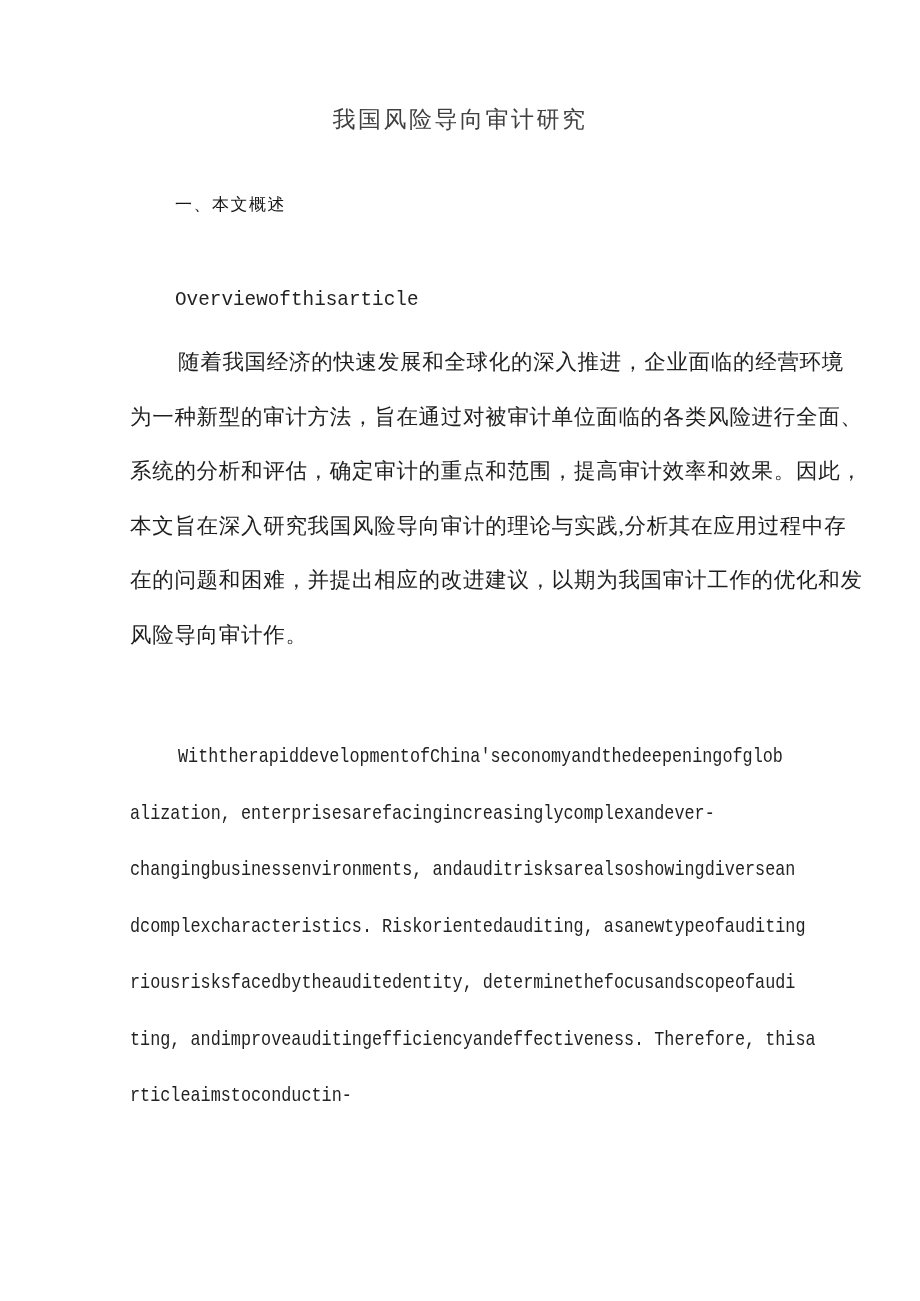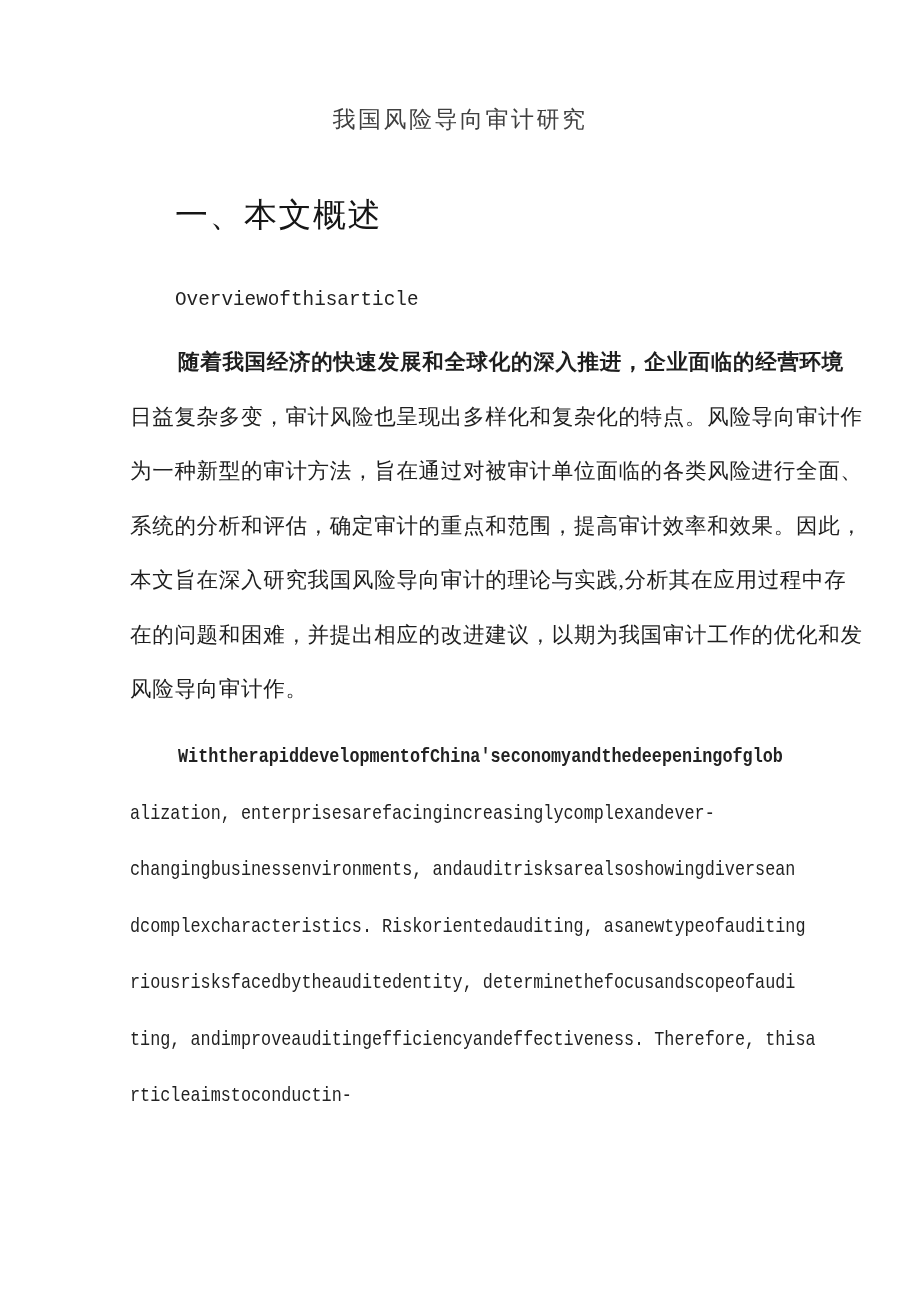--- a/index.html
+++ b/index.html
@@ -24,21 +24,21 @@
     text-align: center;
     font-size: 23px;
     letter-spacing: 2.5px;
     color: #404040;
     white-space: nowrap;
   }
   .heading {
     position: absolute;
     top: 193px;
     left: 175px;
-    font-size: 33px;
+    font-size: 17px;
     letter-spacing: 1.5px;
     color: #161616;
     white-space: nowrap;
   }
   .overview {
     position: absolute;
     top: 288px;
     left: 175px;
     white-space: nowrap;
   }
@@ -60,21 +60,20 @@
   .para.en {
     top: 729px;
   }
   .para.en .line {
     height: 56.5px;
     line-height: 56.5px;
     white-space: nowrap;
   }
   .line.indent {
     padding-left: 48px;
-    font-weight: bold;
   }
   .mono {
     font-family: "Liberation Mono", "DejaVu Sans Mono", monospace;
     font-size: 21px;
     display: inline-block;
     transform: scaleX(0.8);
     transform-origin: 0 50%;
     color: #222222;
     white-space: pre;
   }
@@ -90,21 +89,20 @@
   <div class="title">我国风险导向审计研究</div>
 
   <div class="heading">一、本文概述</div>
 
   <div class="overview">
     <span class="mono mono-wide">Overviewofthisarticle</span>
   </div>
 
   <div class="para cn">
     <div class="line indent">随着我国经济的快速发展和全球化的深入推进，企业面临的经营环境</div>
-    <div class="line">日益复杂多变，审计风险也呈现出多样化和复杂化的特点。风险导向审计作</div>
     <div class="line">为一种新型的审计方法，旨在通过对被审计单位面临的各类风险进行全面、</div>
     <div class="line">系统的分析和评估，确定审计的重点和范围，提高审计效率和效果。因此，</div>
     <div class="line">本文旨在深入研究我国风险导向审计的理论与实践,分析其在应用过程中存</div>
     <div class="line">在的问题和困难，并提出相应的改进建议，以期为我国审计工作的优化和发</div>
     <div class="line">风险导向审计作。</div>
   </div>
 
   <div class="para en">
     <div class="line indent">
       <span class="mono">WiththerapiddevelopmentofChina'seconomyandthedeepeningofglob</span>

